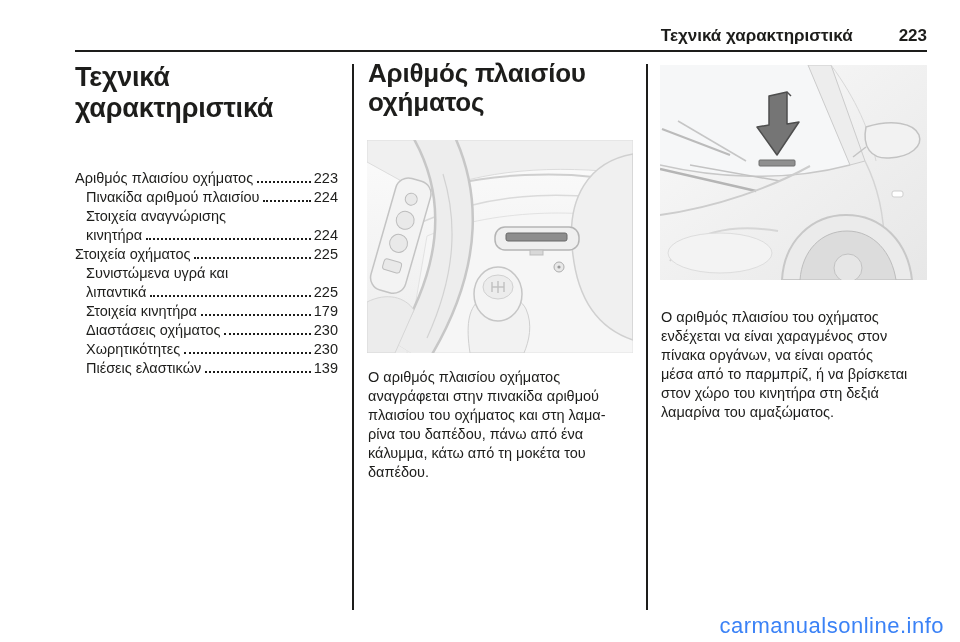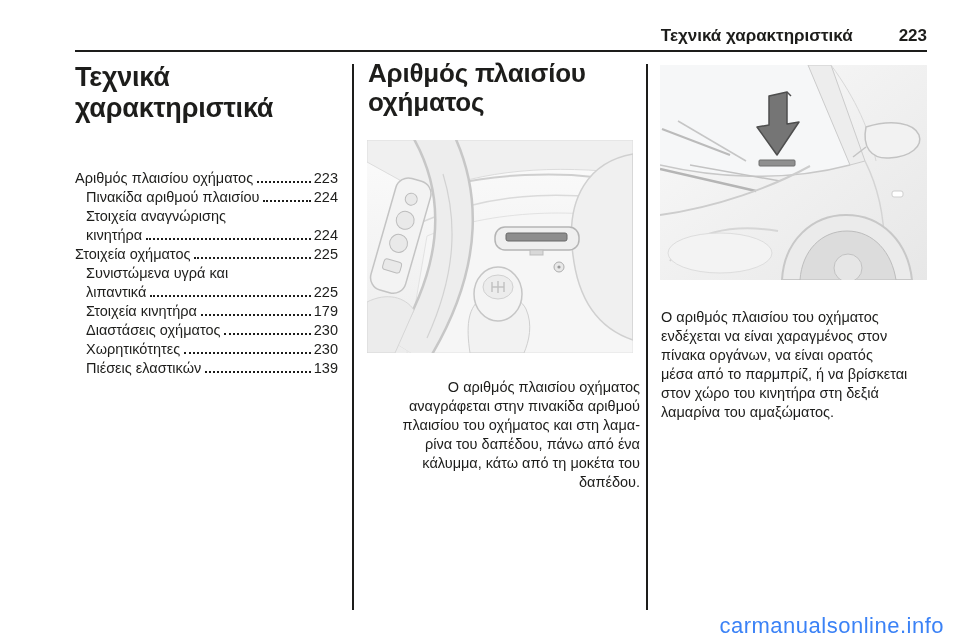--- a/index.html
+++ b/index.html
@@ -24,21 +24,21 @@
   .toc{left:75px;top:169px;width:263px;font-size:14.5px;line-height:19px;}
   .toc-entry.indent{padding-left:11px;}
   .toc-entry.gap{}
   .toc-line{display:flex;align-items:baseline;}
   .toc-label{white-space:nowrap;}
   .toc-dots{flex:1;border-bottom:2px dotted #1d1d1b;margin:0 3px 3px 4px;min-width:8px;}
   .toc-page{white-space:nowrap;}
   
   .mid-heading{left:368px;top:59px;width:270px;font-size:26px;font-weight:bold;line-height:29px;white-space:pre-line;letter-spacing:-.2px;}
   .mid-figure{left:367px;top:140px;width:266px;height:213px;}
-  .mid-body{left:368px;top:378px;width:272px;font-size:14.5px;line-height:19px;white-space:pre-line;text-align:right;}
+  .mid-body{left:368px;top:368px;width:272px;font-size:14.5px;line-height:19px;white-space:pre-line;}
   
   .right-figure{left:660px;top:65px;width:267px;height:215px;}
   .right-body{left:661px;top:288px;width:276px;font-size:14.5px;line-height:19px;white-space:pre-line;margin-top:20px;}
   
   .watermark{right:16px;bottom:3px;font-size:22px;color:#3b82f6;letter-spacing:.5px;}
   svg{display:block;}
 </style>
 </head>
 <body>
 

